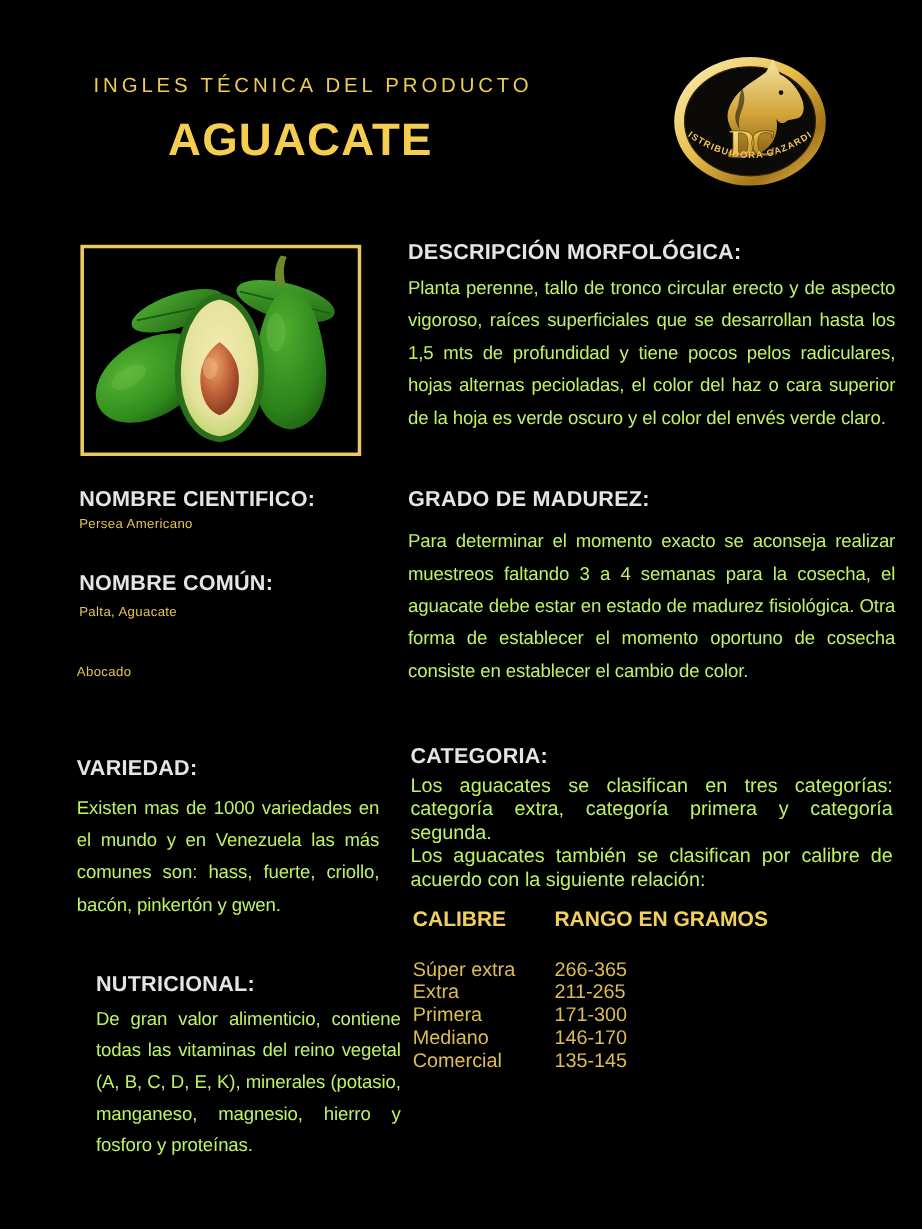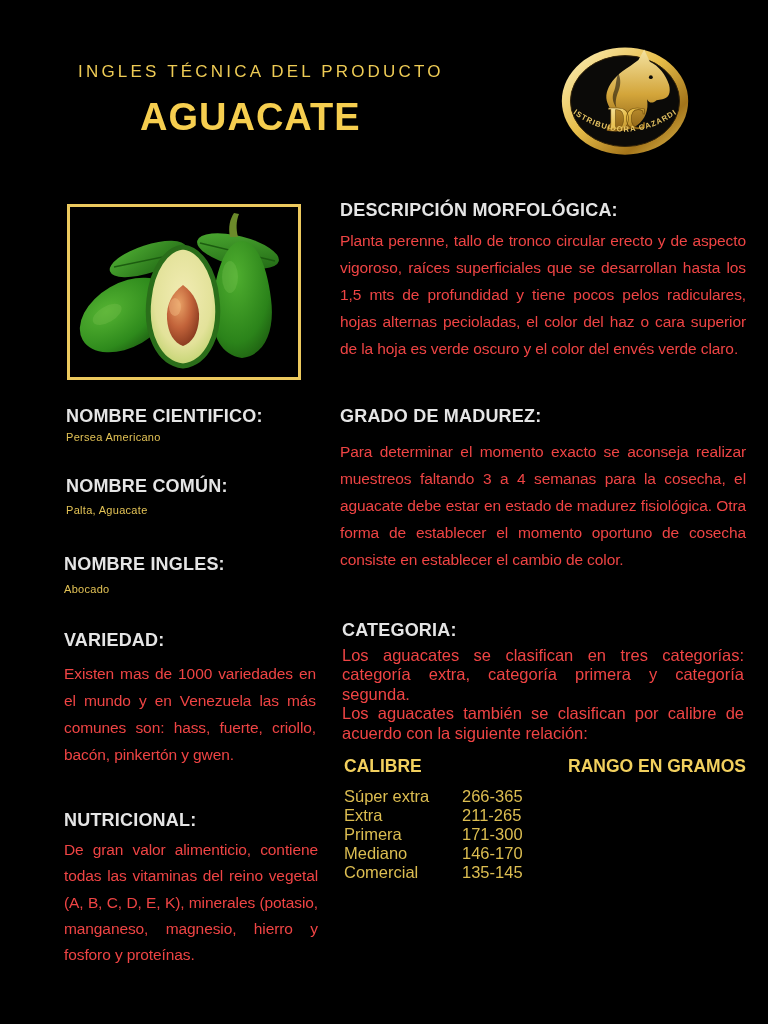--- a/index.html
+++ b/index.html
@@ -28,21 +28,21 @@
   }
   .photo-frame svg { display:block; width:100%; height:100%; }
 
   
   .h {
     color:#e5e5e5; font-weight:bold; font-size:18px; letter-spacing:0.2px;
     margin-bottom:4px;
   }
   .val { color:#e2c255; font-size:11px; letter-spacing:0.3px; }
   .body-text {
-    color:#ef4444; font-size:15.5px; text-align:justify; text-justify:inter-word;
+    color:#bef264; font-size:15.5px; text-align:justify; text-justify:inter-word;
     line-height:1.74; letter-spacing:-0.1px;
   }
   .sec { position:absolute; }
 
   .sec-descripcion { left:340px; top:200px; width:406px; }
   .sec-descripcion .h { margin-bottom:7px; }
 
   .sec-cientifico { left:66px; top:406px; }
   .sec-comun     { left:66px; top:476px; }
   .sec-comun .h  { margin-bottom:7px; }
@@ -54,28 +54,28 @@
 
   .sec-variedad { left:64px; top:630px; width:252px; }
   .sec-variedad .h { margin-bottom:10px; }
 
   .sec-categoria { left:342px; top:620px; width:402px; }
   .sec-categoria .h { margin-bottom:5px; }
   .sec-categoria .body-text { line-height:1.18; font-size:16.5px; letter-spacing:0; }
   .sec-categoria .p2 { margin-top:0; }
 
   .sec-calibre { left:344px; top:756px; width:402px; }
-  .cal-head { display:flex; margin-bottom:10px;justify-content:space-between; }
+  .cal-head { display:flex; margin-bottom:22px; }
   .cal-head .c1 { width:118px; }
   .cal-head div { color:#f2d05e; font-weight:bold; font-size:17.5px; }
   .cal-row { display:flex; line-height:19px; }
   .cal-row .c1 { width:118px; }
   .cal-row div { color:#dcbd51; font-size:16.5px; }
 
-  .sec-nutricional { left:64px; top:810px; width:254px; }
+  .sec-nutricional { left:80px; top:810px; width:254px; }
   .sec-nutricional .h { margin-bottom:6px; }
   .sec-nutricional .body-text { line-height:1.7; }
 </style>
 </head>
 <body>
 
 <div class="page">
 
   <div class="doc-type">INGLES TÉCNICA DEL PRODUCTO</div>
   <div class="main-title">AGUACATE</div>
@@ -228,21 +228,20 @@
     <div class="h">NOMBRE CIENTIFICO:</div>
     <div class="val">Persea Americano</div>
   </div>
 
   <div class="sec sec-comun">
     <div class="h">NOMBRE COMÚN:</div>
     <div class="val">Palta, Aguacate</div>
   </div>
 
   <div class="sec sec-ingles">
-    <div class="h">NOMBRE INGLES:</div>
     <div class="val">Abocado</div>
   </div>
 
   <div class="sec sec-variedad">
     <div class="h">VARIEDAD:</div>
     <div class="body-text">Existen mas de 1000 variedades en el mundo y en Venezuela las más comunes son: hass, fuerte, criollo, bacón, pinkertón y gwen.</div>
   </div>
 
   <div class="sec sec-nutricional">
     <div class="h">NUTRICIONAL:</div>

